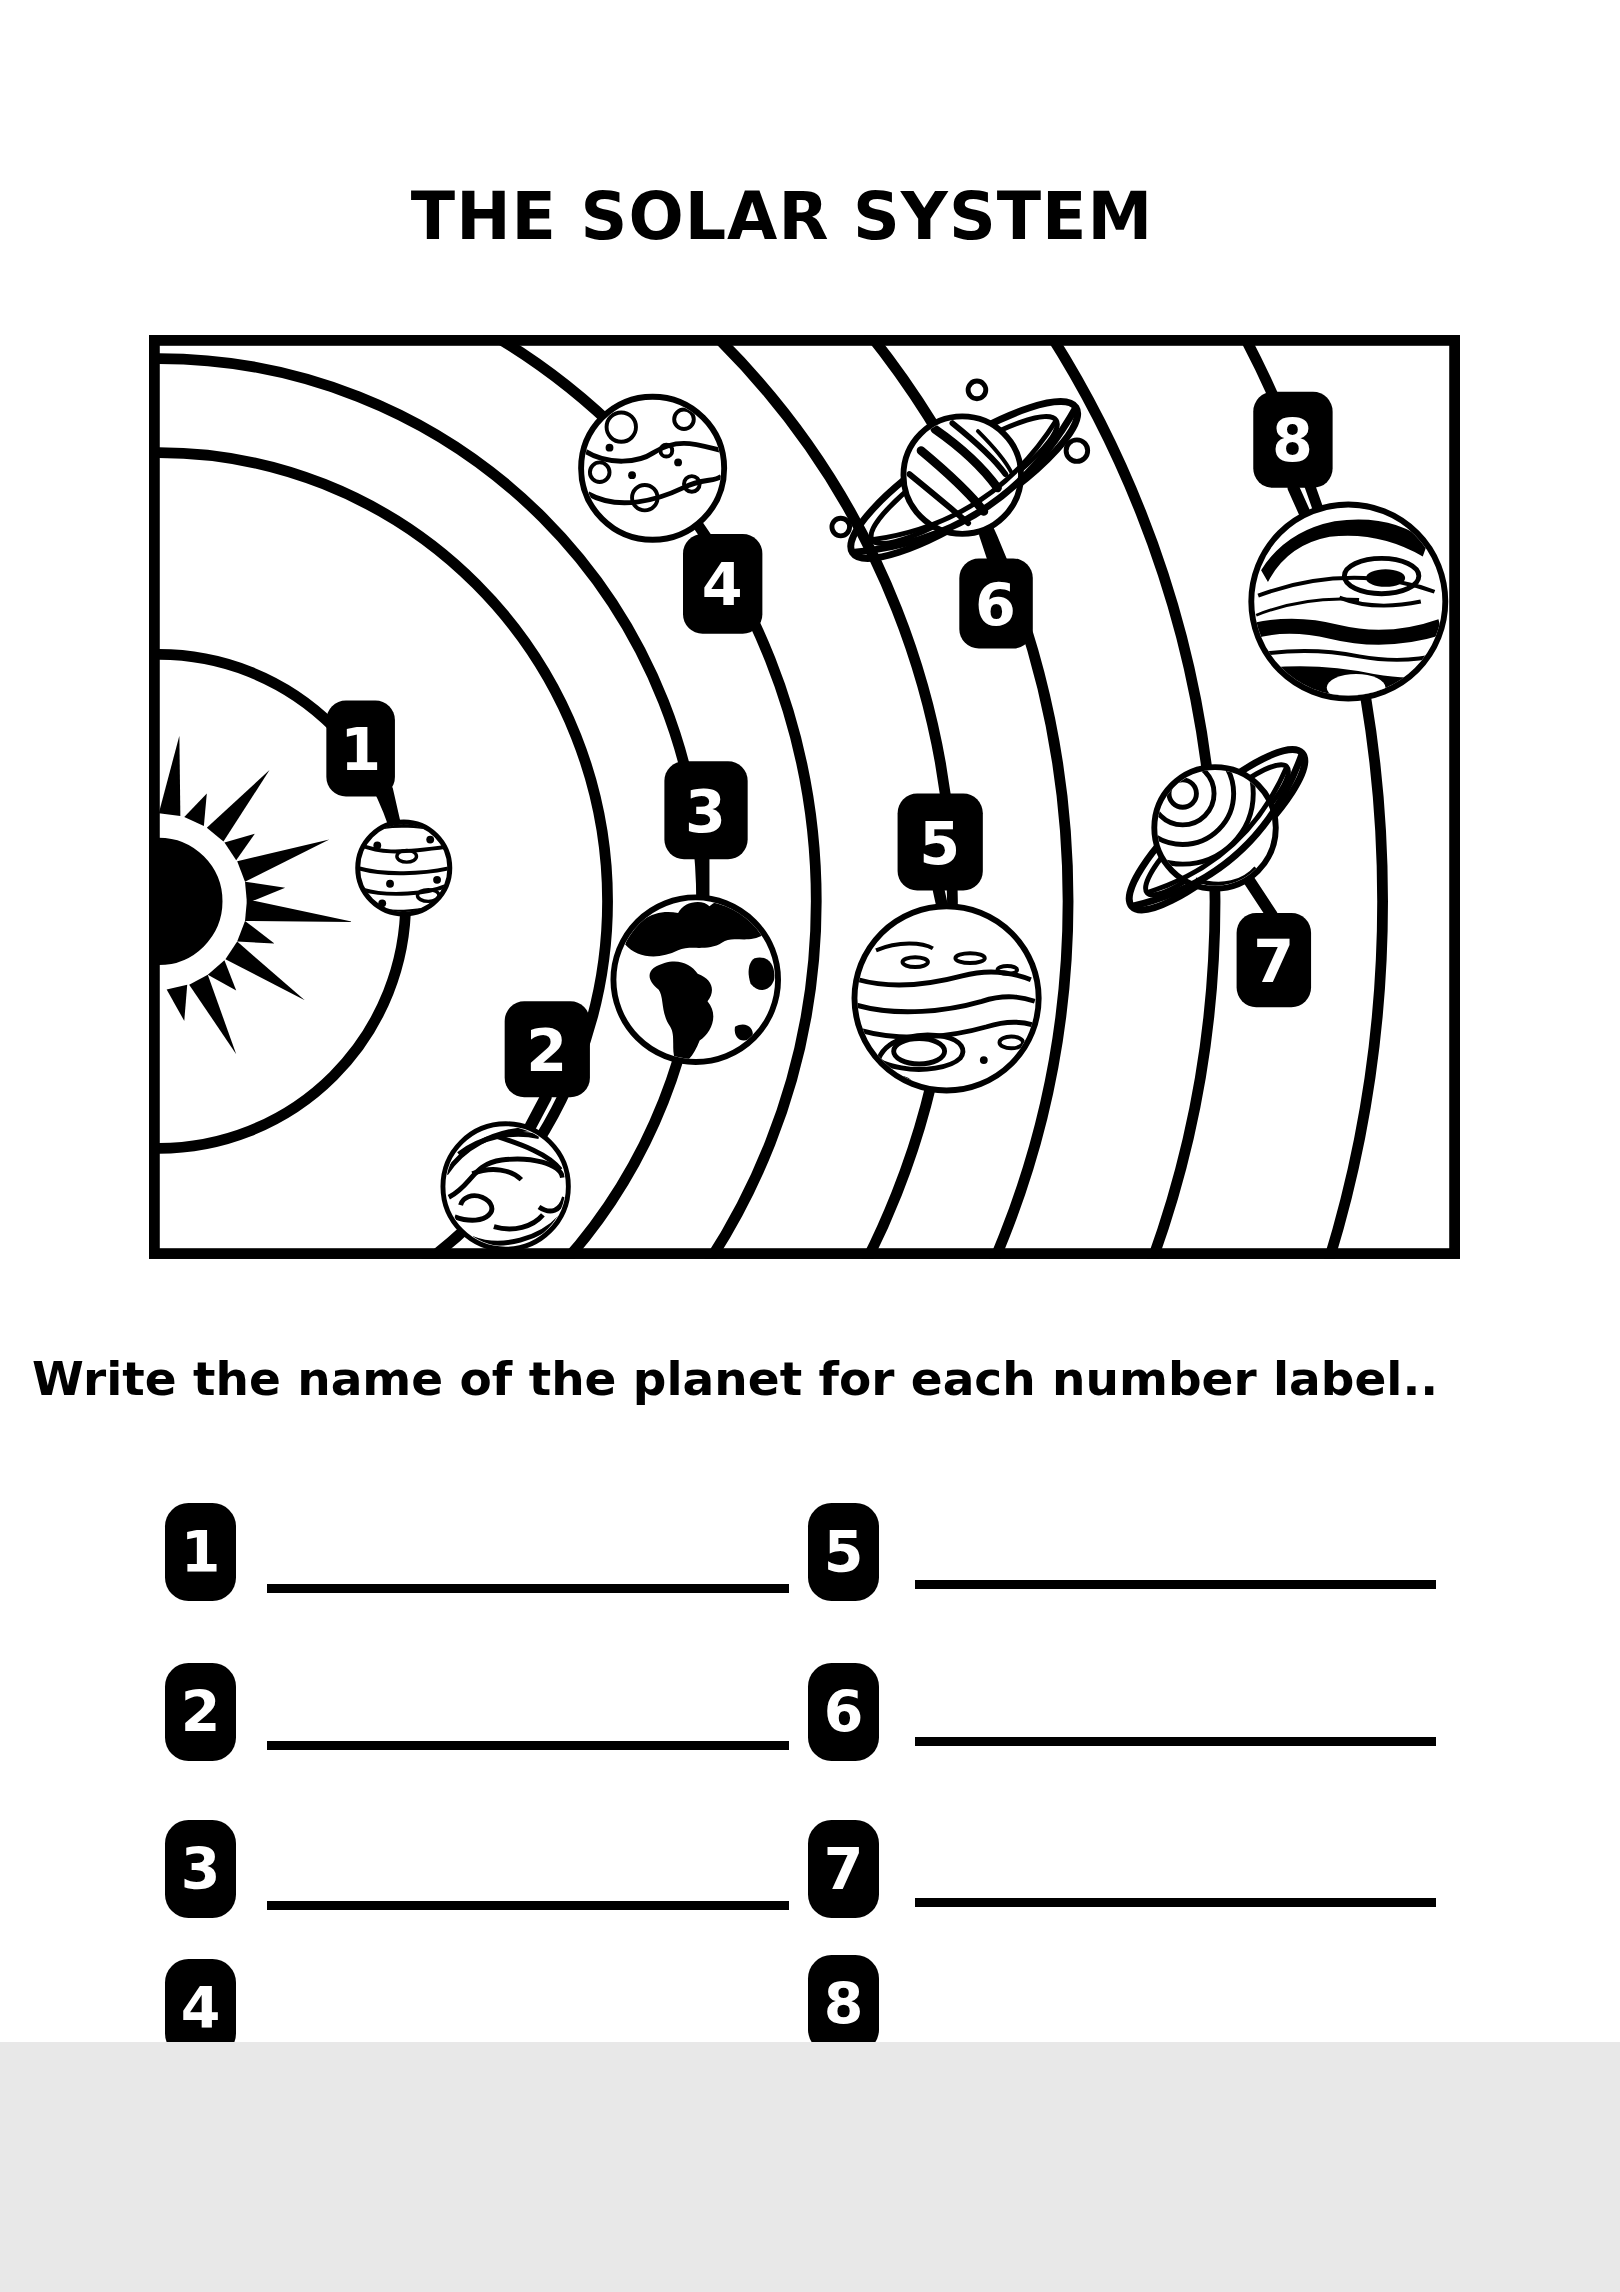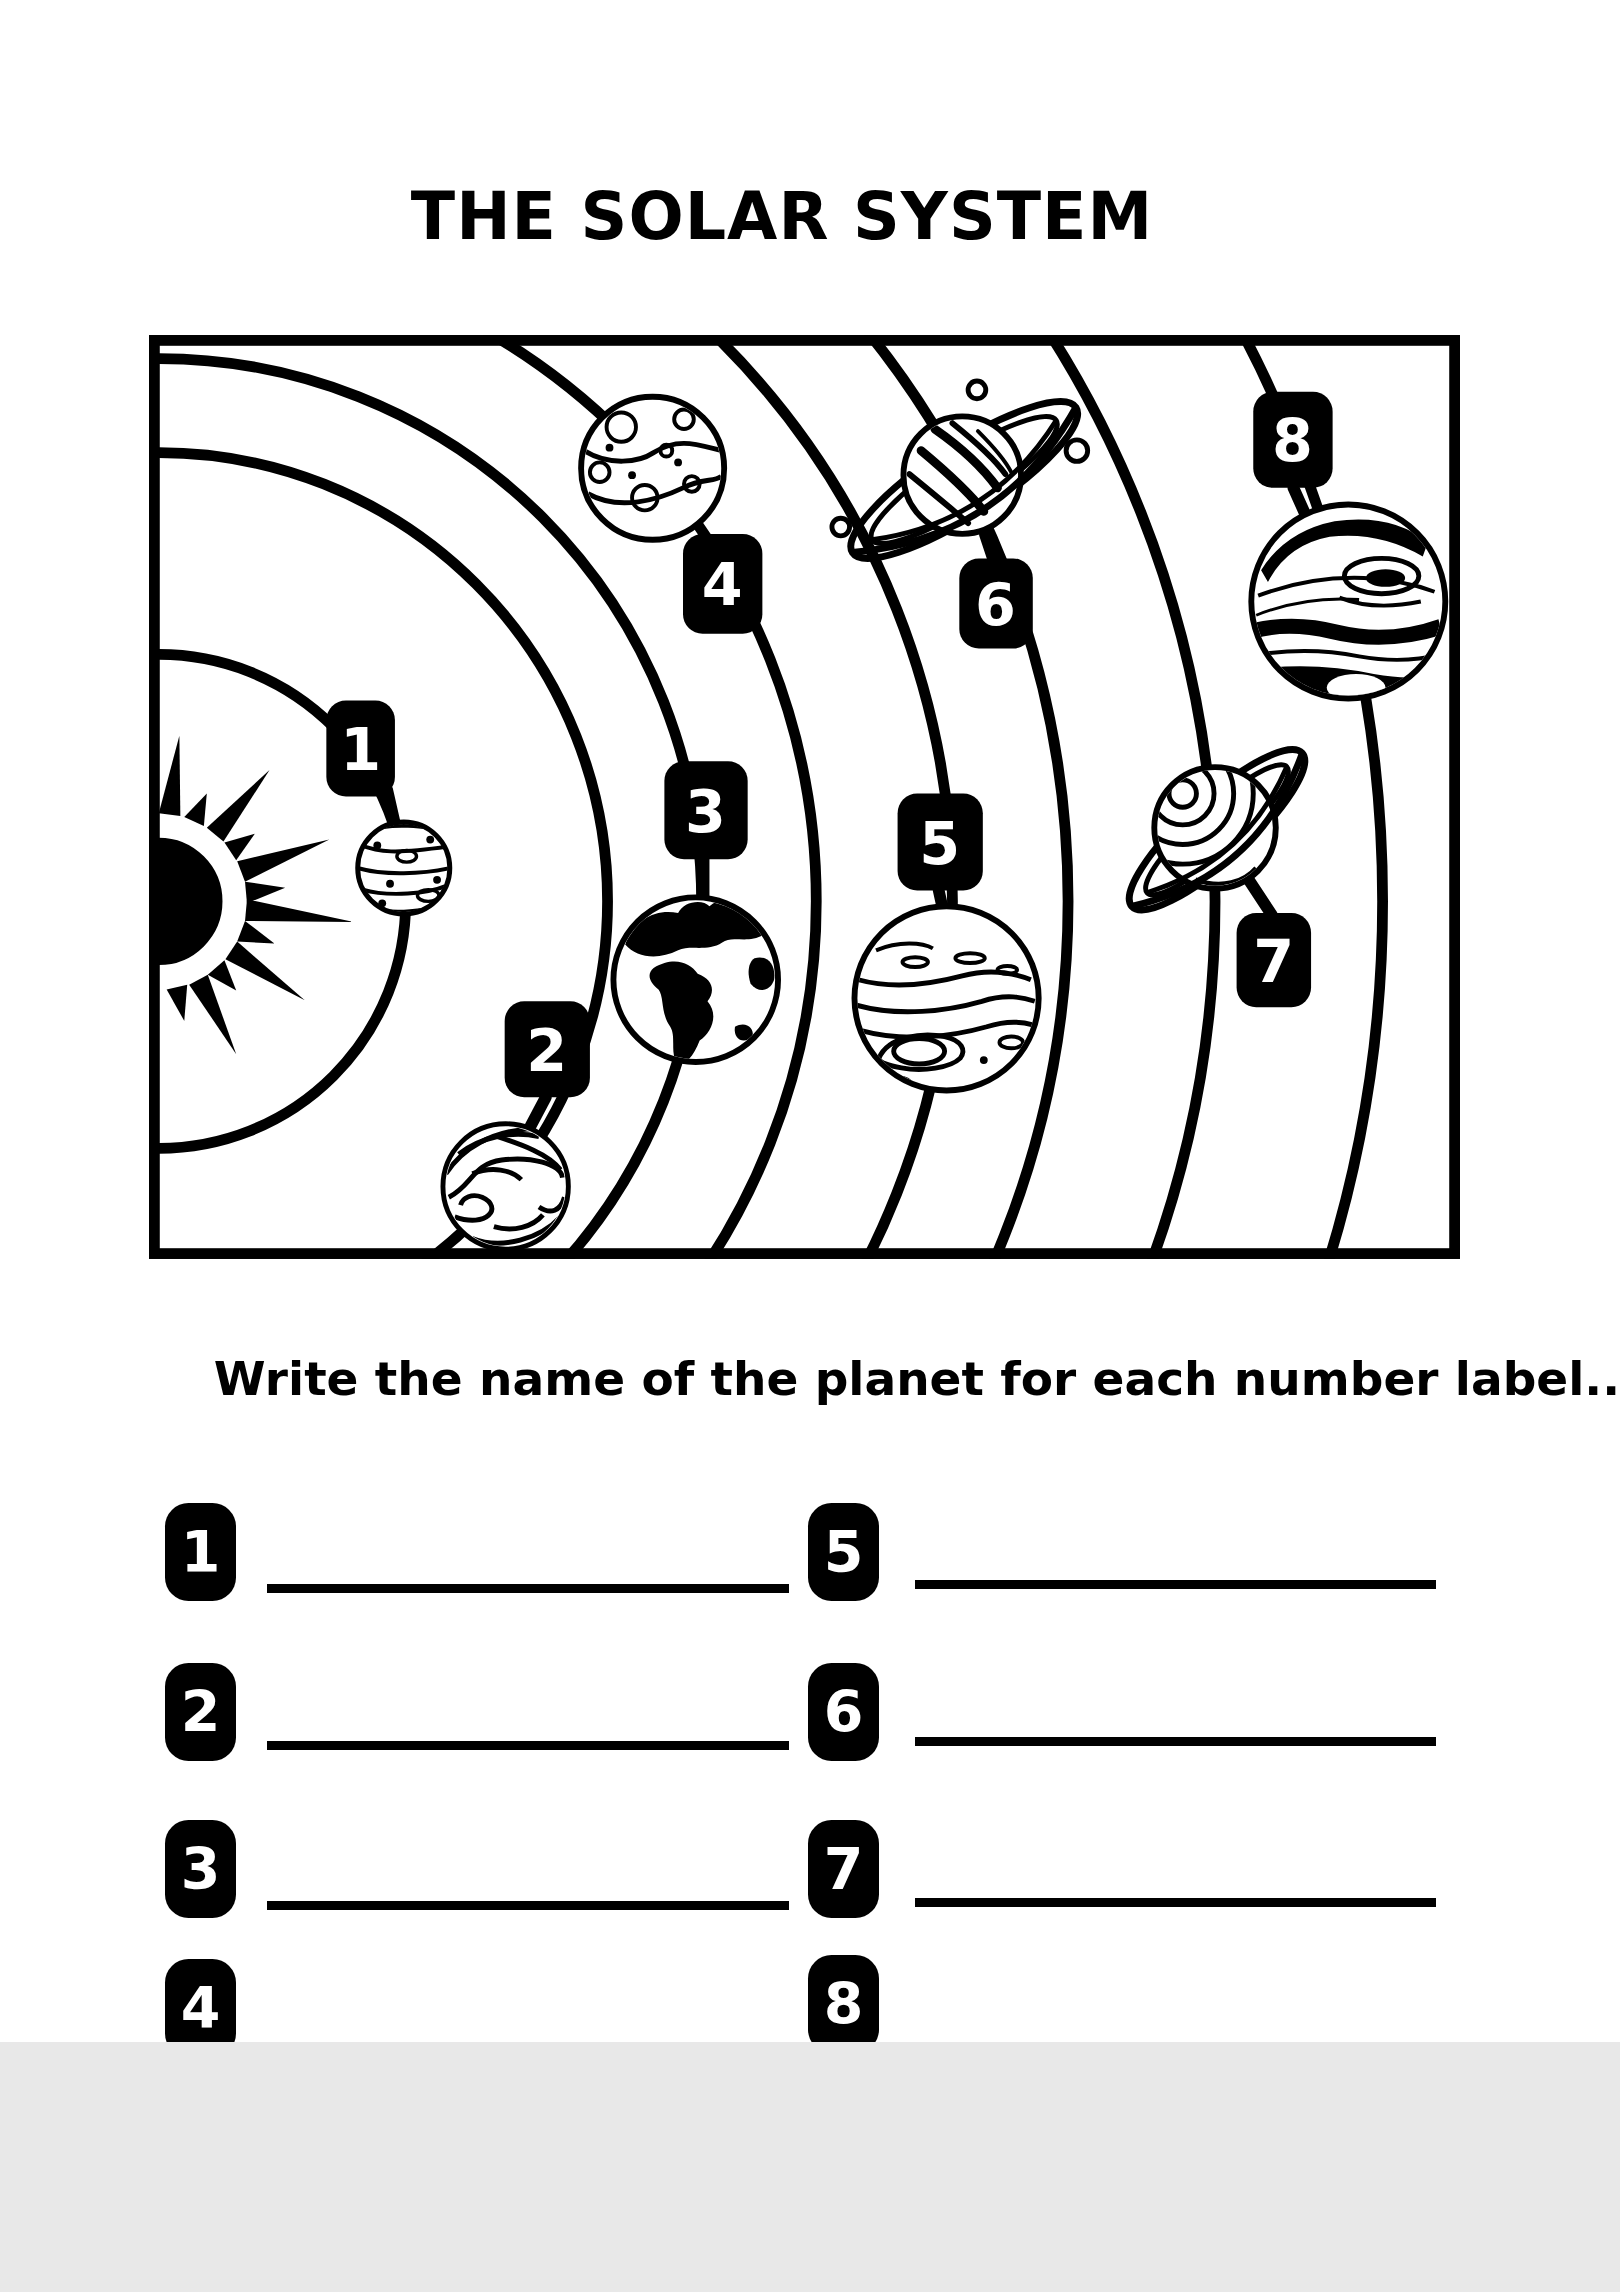--- a/index.html
+++ b/index.html
@@ -21,22 +21,22 @@
     letter-spacing:1px;
     white-space:nowrap;
   }
   .diagram-wrap{
     position:absolute;
     left:149px;top:335px;
     width:1311px;height:924px;
   }
   .instruction{
     position:absolute;
-    top:1351px;left:8px;right:0;
-    text-align:right;
+    top:1351px;left:32px;right:0;
+    text-align:left;
     font-size:47px;
     font-weight:bold;
     white-space:nowrap;
   }
   .ans-label{
     position:absolute;
     width:71px;height:98px;
     background:#000;
     border-radius:23.5px;
     color:#fff;

